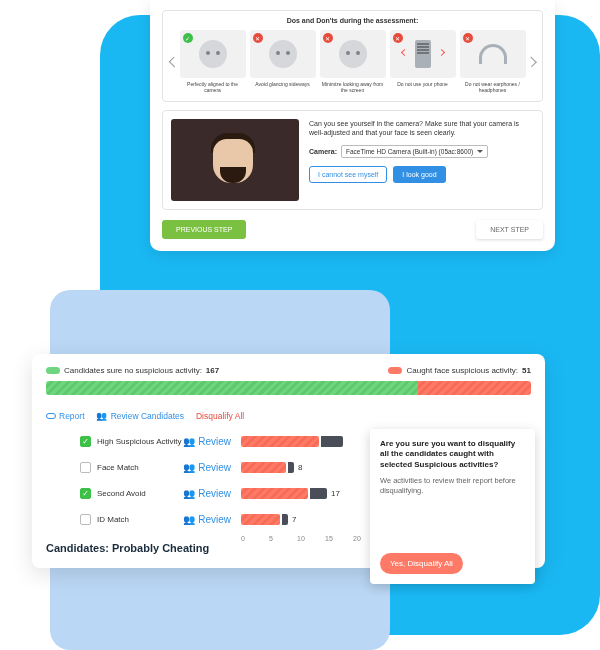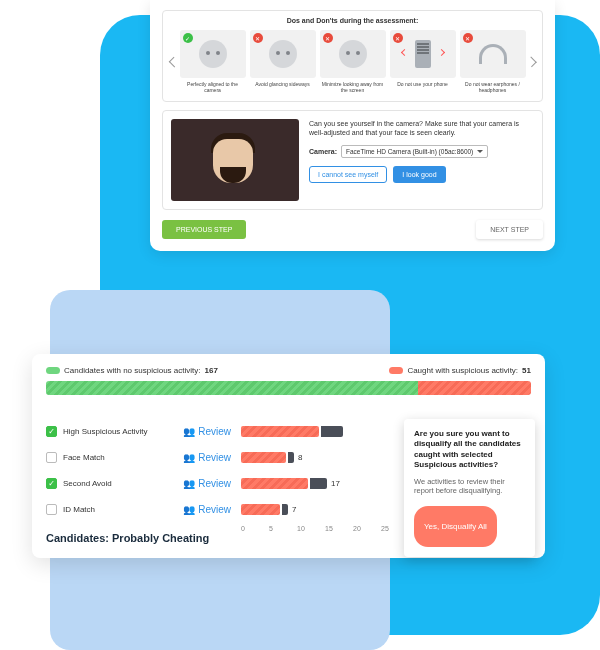--- a/index.html
+++ b/index.html
@@ -69,40 +69,40 @@
   .sec-title { font-size: 11px; font-weight: 700; color: #1a2b3c; }
   .sec-sub { font-size: 8.5px; color: #555; font-weight: 400; }
   .sec-actions { display: flex; gap: 12px; font-size: 8.5px; align-items: center; }
   .link-blue { color: #3290e4; cursor: pointer; display: inline-flex; gap: 3px; align-items: center; }
   .link-red { color: #e84b3c; cursor: pointer; }
   .cloud-icon { width: 10px; height: 6px; border: 1px solid #3290e4; border-radius: 4px; position: relative; }
   .people-icon { font-size: 9px; }
 
   .chart-area { display: flex; gap: 10px; position: relative; }
   .legend-col { width: 185px; }
-  .lrow { display: flex; align-items: center; justify-content: space-between; height: 20px; margin-bottom: 6px; }
+  .lrow { display: flex; align-items: center; justify-content: space-between; height: 20px; margin-bottom: 6px; margin-left: 34px; }
   .lrow-left { display: flex; align-items: center; gap: 6px; font-size: 8px; color: #333; }
   .cb { width: 11px; height: 11px; border: 1px solid #bbb; border-radius: 2px; display: inline-flex; align-items: center; justify-content: center; cursor: pointer; }
   .cb.checked { background: #3cc048; border-color: #3cc048; }
   .cb.checked::after { content: "✓"; color: #fff; font-size: 8px; }
   .review-link { font-size: 10px; color: #3290e4; cursor: pointer; }
 
   .bars-col { flex: 1; position: relative; }
   .bar-row { height: 20px; margin-bottom: 6px; display: flex; align-items: center; }
   .bar { height: 11px; background: repeating-linear-gradient(135deg,#ff7a66 0 3px,#f76b57 3px 6px); border-radius: 2px; }
   .bar-skipped { height: 11px; background: #4a4e58; border-radius: 0 2px 2px 0; margin-left: 2px; }
   .bar-label { font-size: 8px; color: #333; margin-left: 4px; }
   .axis { display: flex; font-size: 7px; color: #888; }
   .axis span { width: 28px; }
   .axis-title { text-align: center; font-size: 7.5px; color: #666; margin-top: 4px; }
 
-  .popover { position: absolute; right: -4px; top: -2px; width: 131px; background: #fff; border-radius: 4px; box-shadow: 0 3px 12px rgba(0,0,0,0.18); padding: 10px; }
+  .popover { position: absolute; right: -4px; top: -2px; width: 165px; background: #fff; border-radius: 4px; box-shadow: 0 3px 12px rgba(0,0,0,0.18); padding: 10px; }
   .pop-title { font-size: 8px; font-weight: 600; color: #222; line-height: 1.3; margin-bottom: 6px; }
   .pop-text { font-size: 7.5px; color: #666; line-height: 1.3; margin-bottom: 10px; }
-  .btn-disq { background: #ff7a66; color: #fff; font-size: 8px; padding: 16px 10px; border-radius: 14px; cursor: pointer; display: inline-block; }
+  .btn-disq { background: #ff7a66; color: #fff; font-size: 8px; padding: 6px 10px; border-radius: 14px; cursor: pointer; display: inline-block; margin-top: 47px; }
 
   .sec-title-2 { font-size: 11px; font-weight: 700; color: #1a2b3c; margin-top: 0; }
 </style>
 </head>
 <body>
 
 <div class="bg-shape"></div>
 <div class="bg-shape-light"></div>
 
 <div class="card-top">
@@ -182,35 +182,46 @@
   <div class="nav-row">
     <div class="btn-green">PREVIOUS STEP</div>
     <div class="btn-white">NEXT STEP</div>
   </div>
 </div>
 
 <div class="card-bottom">
   <div class="legend-row">
     <div class="legend-item">
         <span class="pill green"></span>
-        <span>Candidates with no suspicious activity:</span> 
+        <span>Candidates sure no suspicious activity:</span> 
         <strong>167</strong>
       </div>
     <div class="legend-item">
         <span class="pill red"></span>
-        <span>Caught with suspicious activity:</span> 
+        <span>Caught face suspicious activity:</span> 
         <strong>51</strong>
       </div>
   </div>
   <div class="stacked-bar">
     <div class="seg-green" style="width:76.6%"></div>
     <div class="seg-red" style="width:23.4%"></div>
   </div>
 
   <div class="section-header">
+    <div class="sec-actions">
+      <span class="link-blue">
+          <span class="cloud-icon"></span>
+          <span>Report</span>
+        </span>
+      <span class="link-blue">
+          <span class="people-icon">👥</span>
+          <span>Review Candidates</span>
+        </span>
+      <span class="link-red">Disqualify All</span>
+    </div>
   </div>
 
   <div class="chart-area">
     <div class="legend-col">
       <div class="lrow">
         <div class="lrow-left">
             <span class="cb checked"></span>
             <span>High Suspicious Activity</span>
           </div>
         <span class="review-link">👥 <span>Review</span></span>

